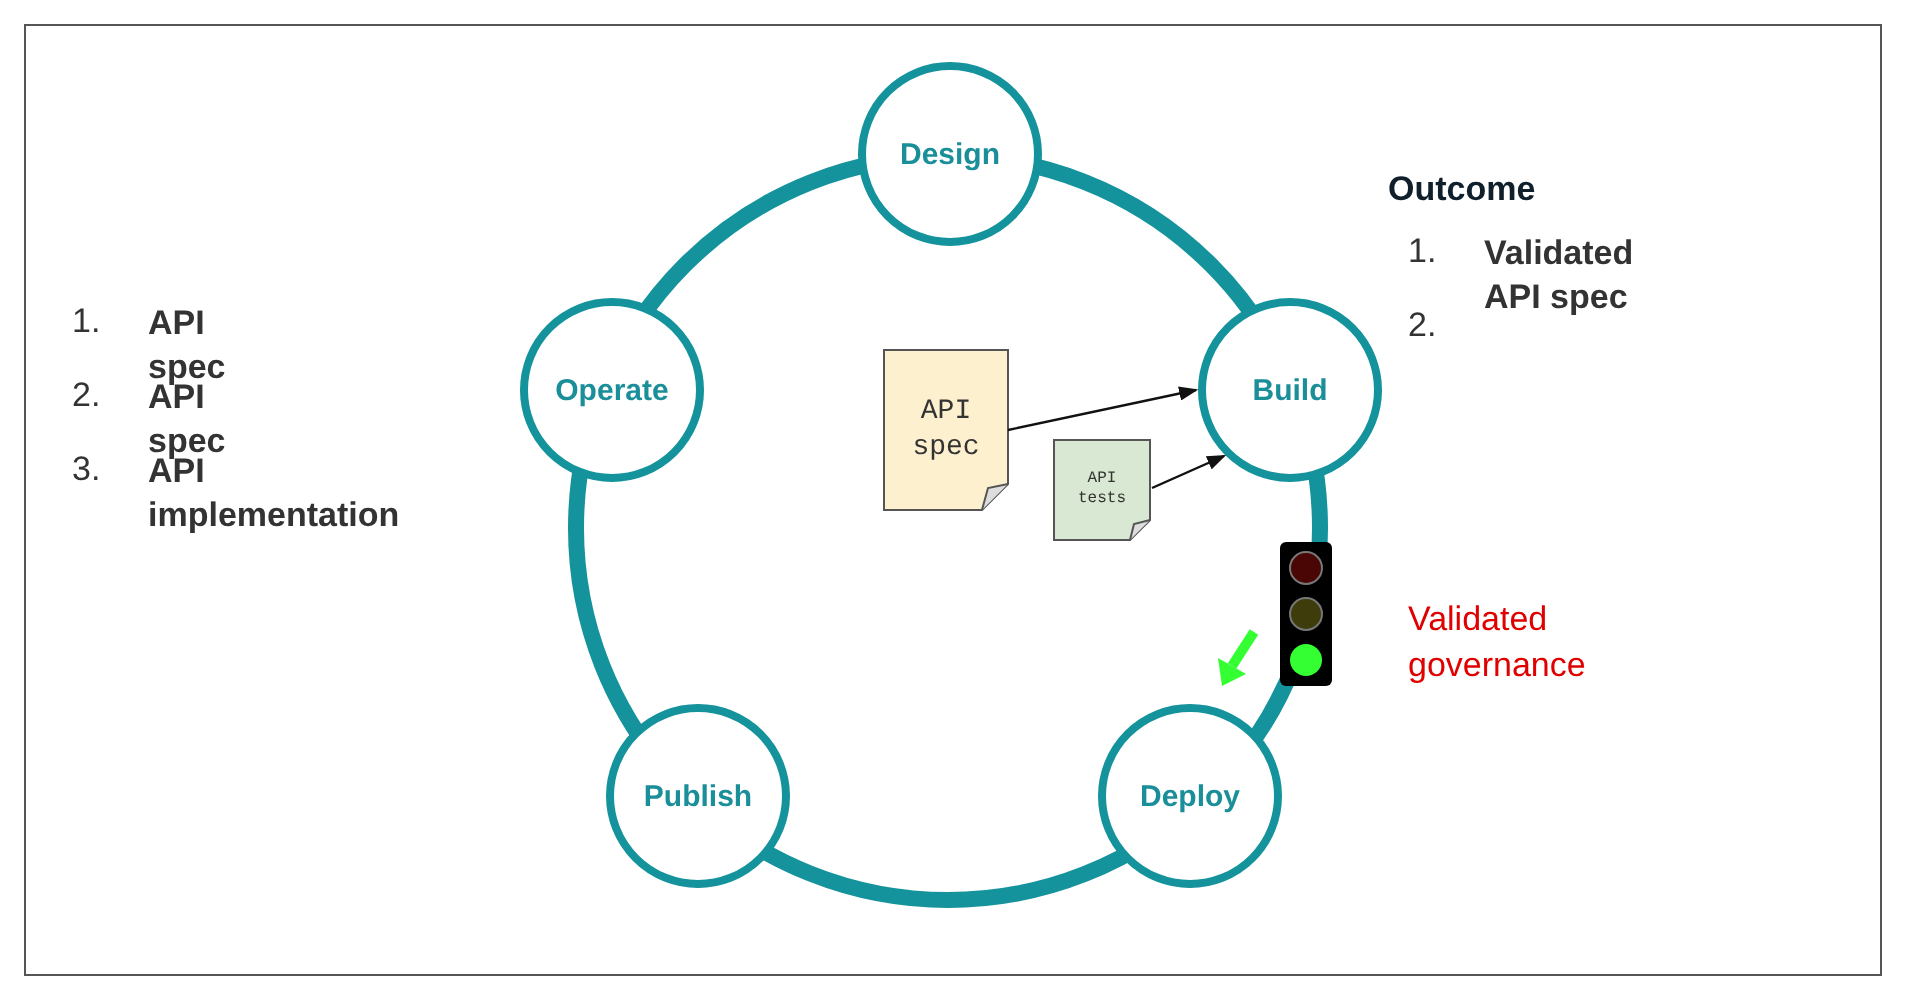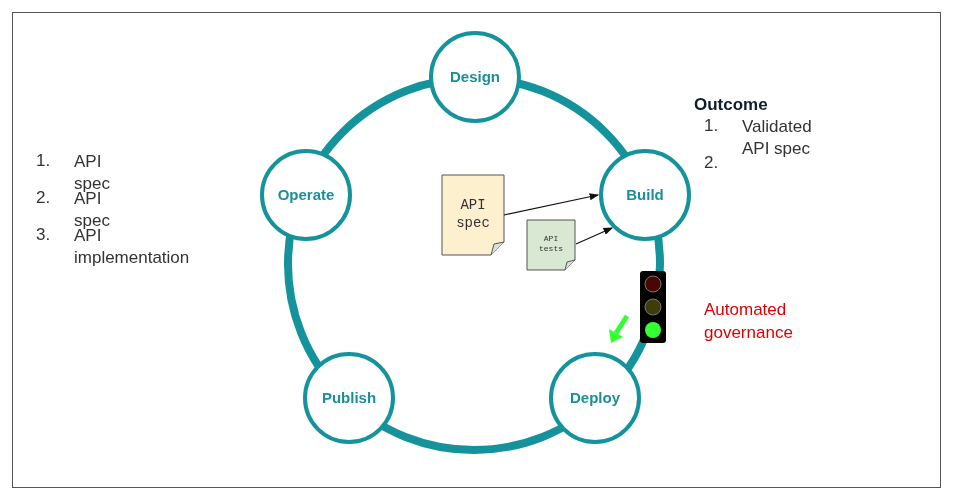--- a/index.html
+++ b/index.html
@@ -3,21 +3,21 @@
 <meta charset="utf-8">
 <style>
   html,body{margin:0;padding:0;background:#ffffff;}
   body{width:955px;height:498px;position:relative;overflow:hidden;font-family:"Liberation Sans",sans-serif;}
   .frame{position:absolute;left:12px;top:12px;width:929px;height:476px;border:1.5px solid #555;box-sizing:border-box;}
   svg.diagram{position:absolute;left:0;top:0;}
   .heading{position:absolute;font-weight:bold;color:#0f1f2b;font-size:17px;line-height:22px;}
   .list{position:absolute;color:#333;font-size:17px;}
   .list .row{position:relative;height:37px;}
   .list .num{position:absolute;left:0;}
-  .list .txt{position:absolute;left:38px;line-height:22px;}
+  .list .txt{position:absolute;left:38px;line-height:22px;font-weight:bold;}
   .gov{position:absolute;left:704px;top:298px;color:#e00000;font-size:17px;line-height:23px;}
   .node-label{font-family:"Liberation Sans",sans-serif;font-weight:bold;font-size:15px;fill:#1a8f99;}
   .mono{font-family:"Liberation Mono",monospace;fill:#333;}
 </style>
 </head>
 <body>
 
 <div class="frame"></div>
 
 <div class="heading" style="left:27px;top:95px;">
@@ -30,36 +30,36 @@
   <div class="row">
     <span class="num">2.</span>
     <span class="txt">API spec</span>
   </div>
   <div class="row">
     <span class="num">3.</span>
     <span class="txt">API implementation</span>
   </div>
 </div>
 
-<div class="heading" style="left:694px;top:94px;">Outcome</div>
+<div class="heading" style="left:694px;top:84px;">Outcome</div>
 <div class="list" style="left:704px;top:116px;">
   <div class="row">
     <span class="num">1.</span>
     <span class="txt">Validated API spec</span>
   </div>
   <div class="row">
     <span class="num">2.</span>
     <span class="txt">
       <br>
     </span>
   </div>
 </div>
 
 <div class="gov">
-  <div>Automated</div>
+  <div>Validated</div>
   <div>governance</div>
 </div>
 
 <svg class="diagram" width="955" height="498" viewBox="0 0 955 498">
   <defs>
     <marker id="arrowhead" markerWidth="8" markerHeight="6" refX="7" refY="3" orient="auto">
       <path d="M0,0 L8,3 L0,6 Z" fill="#111"></path>
     </marker>
   </defs>
   <circle id="ring" cx="474" cy="264" r="186" fill="none" stroke="#14939c" stroke-width="8"></circle>

